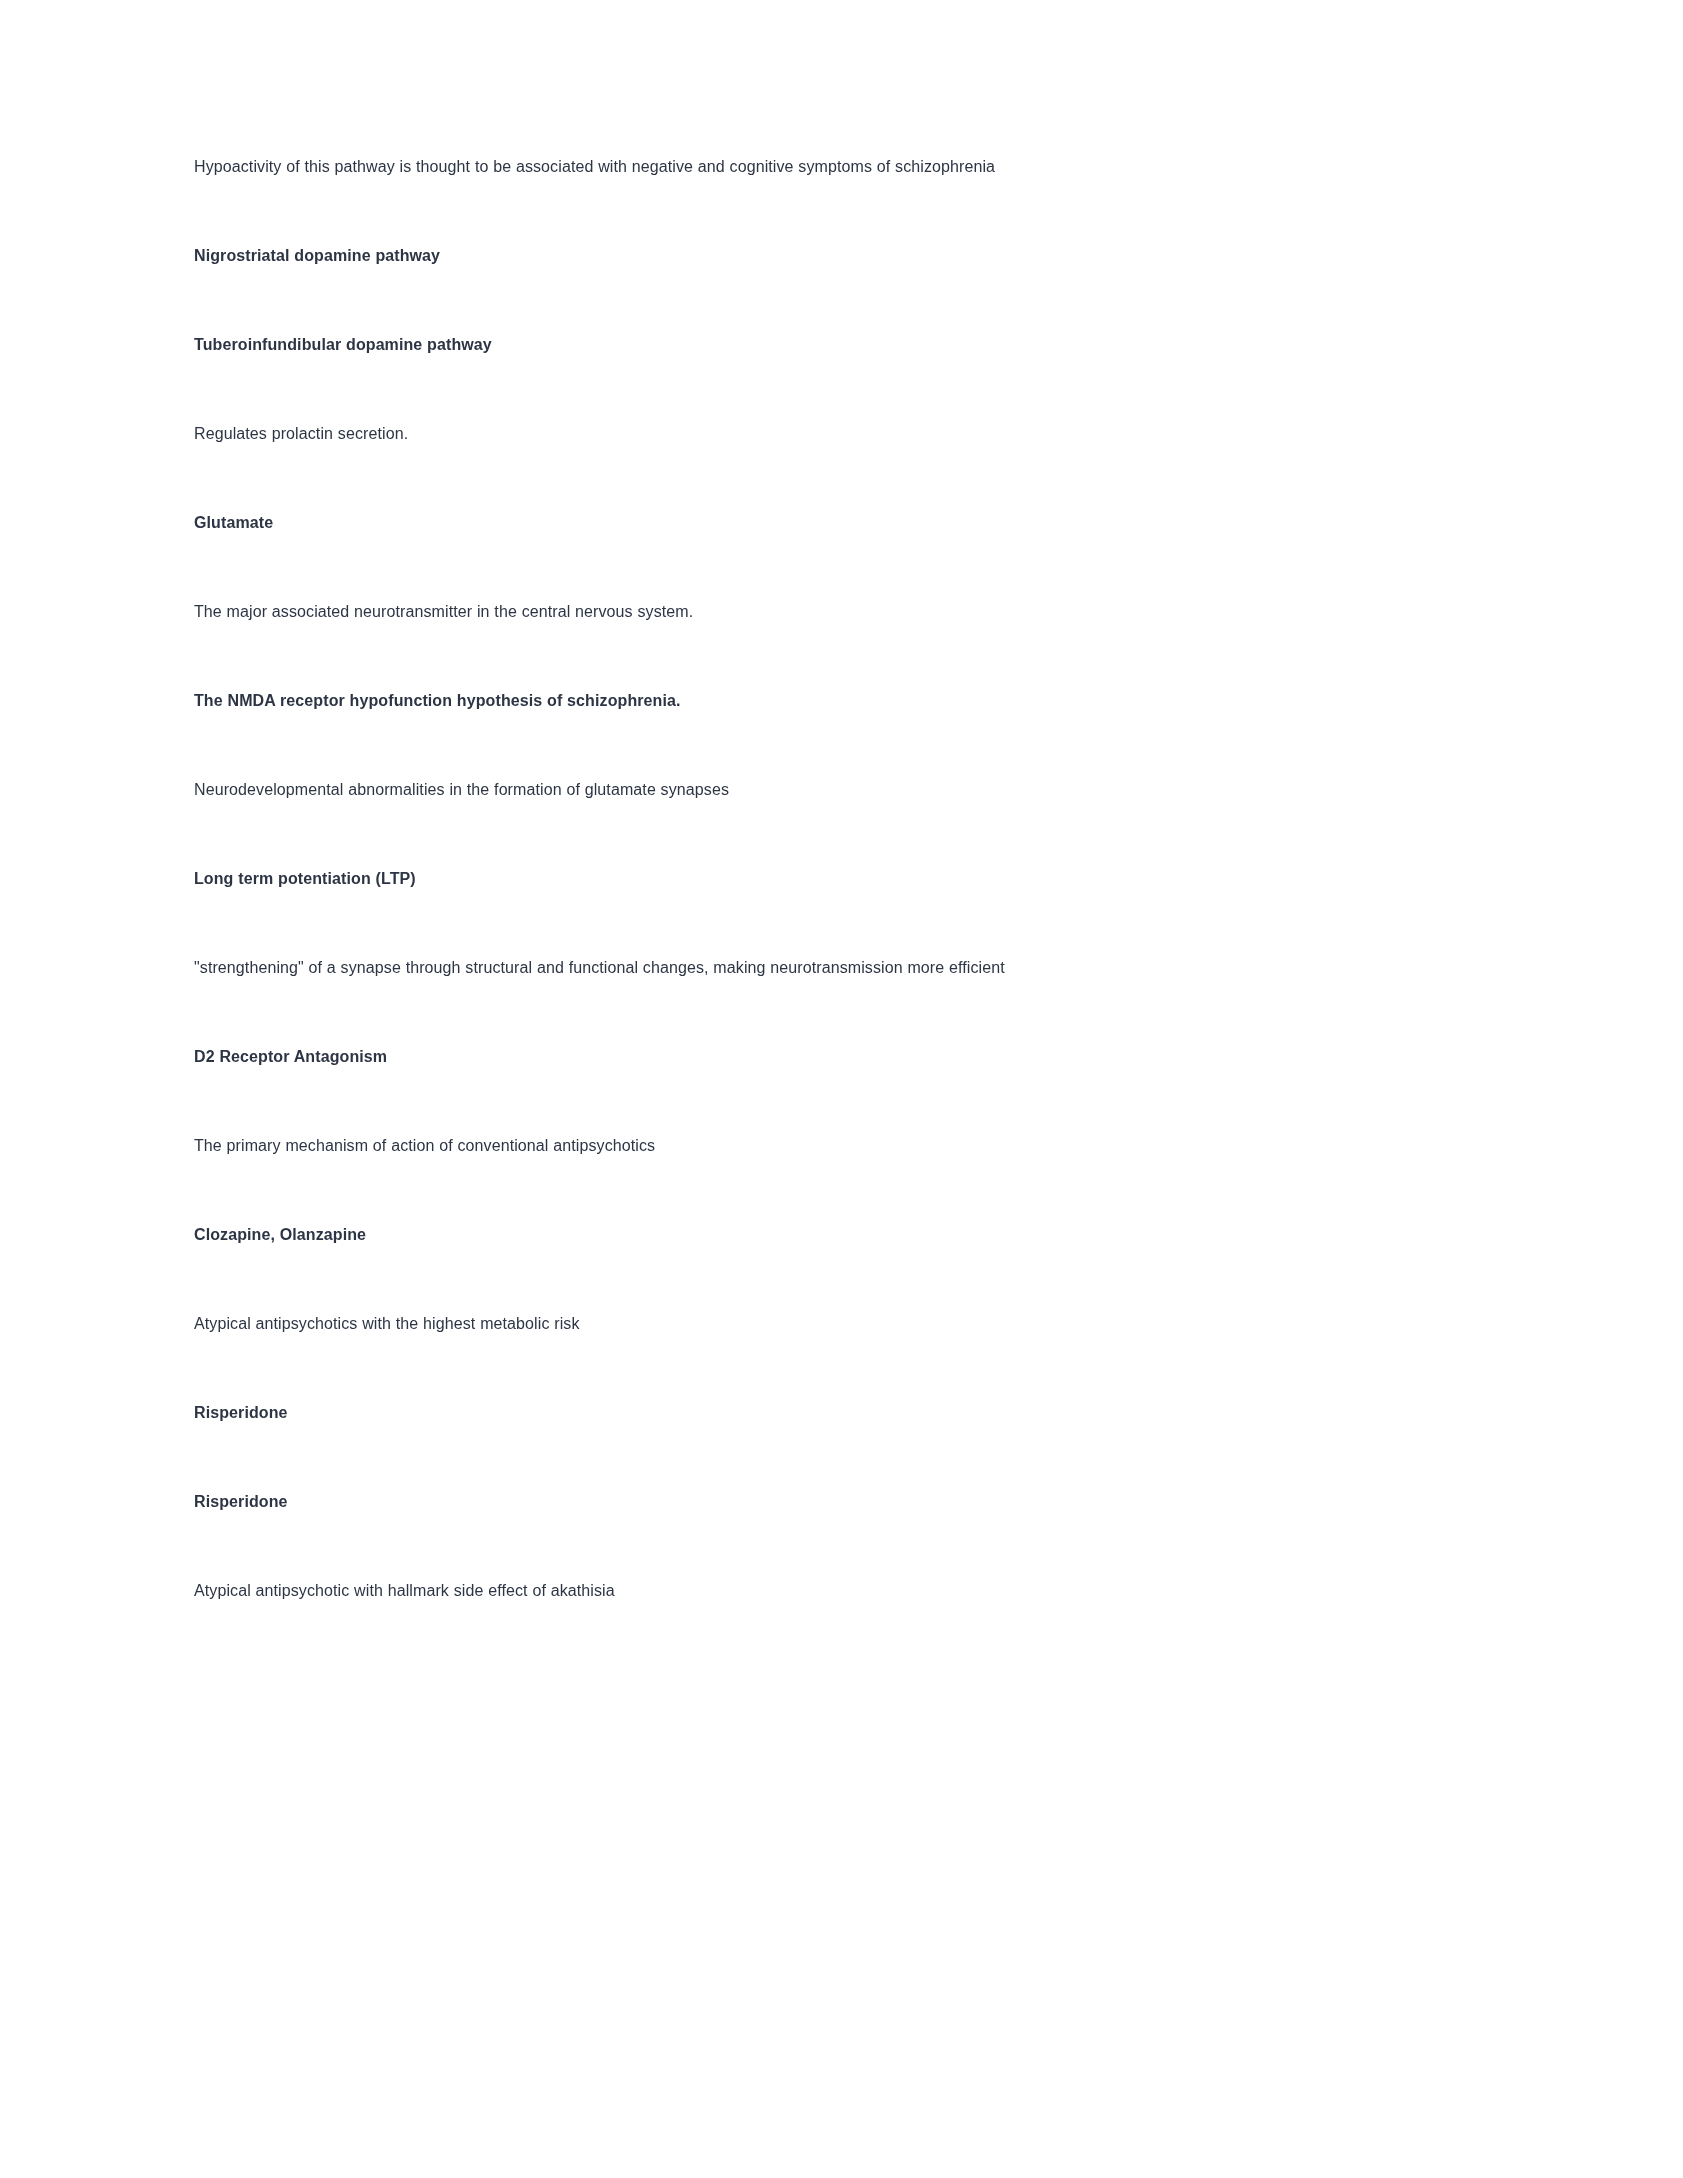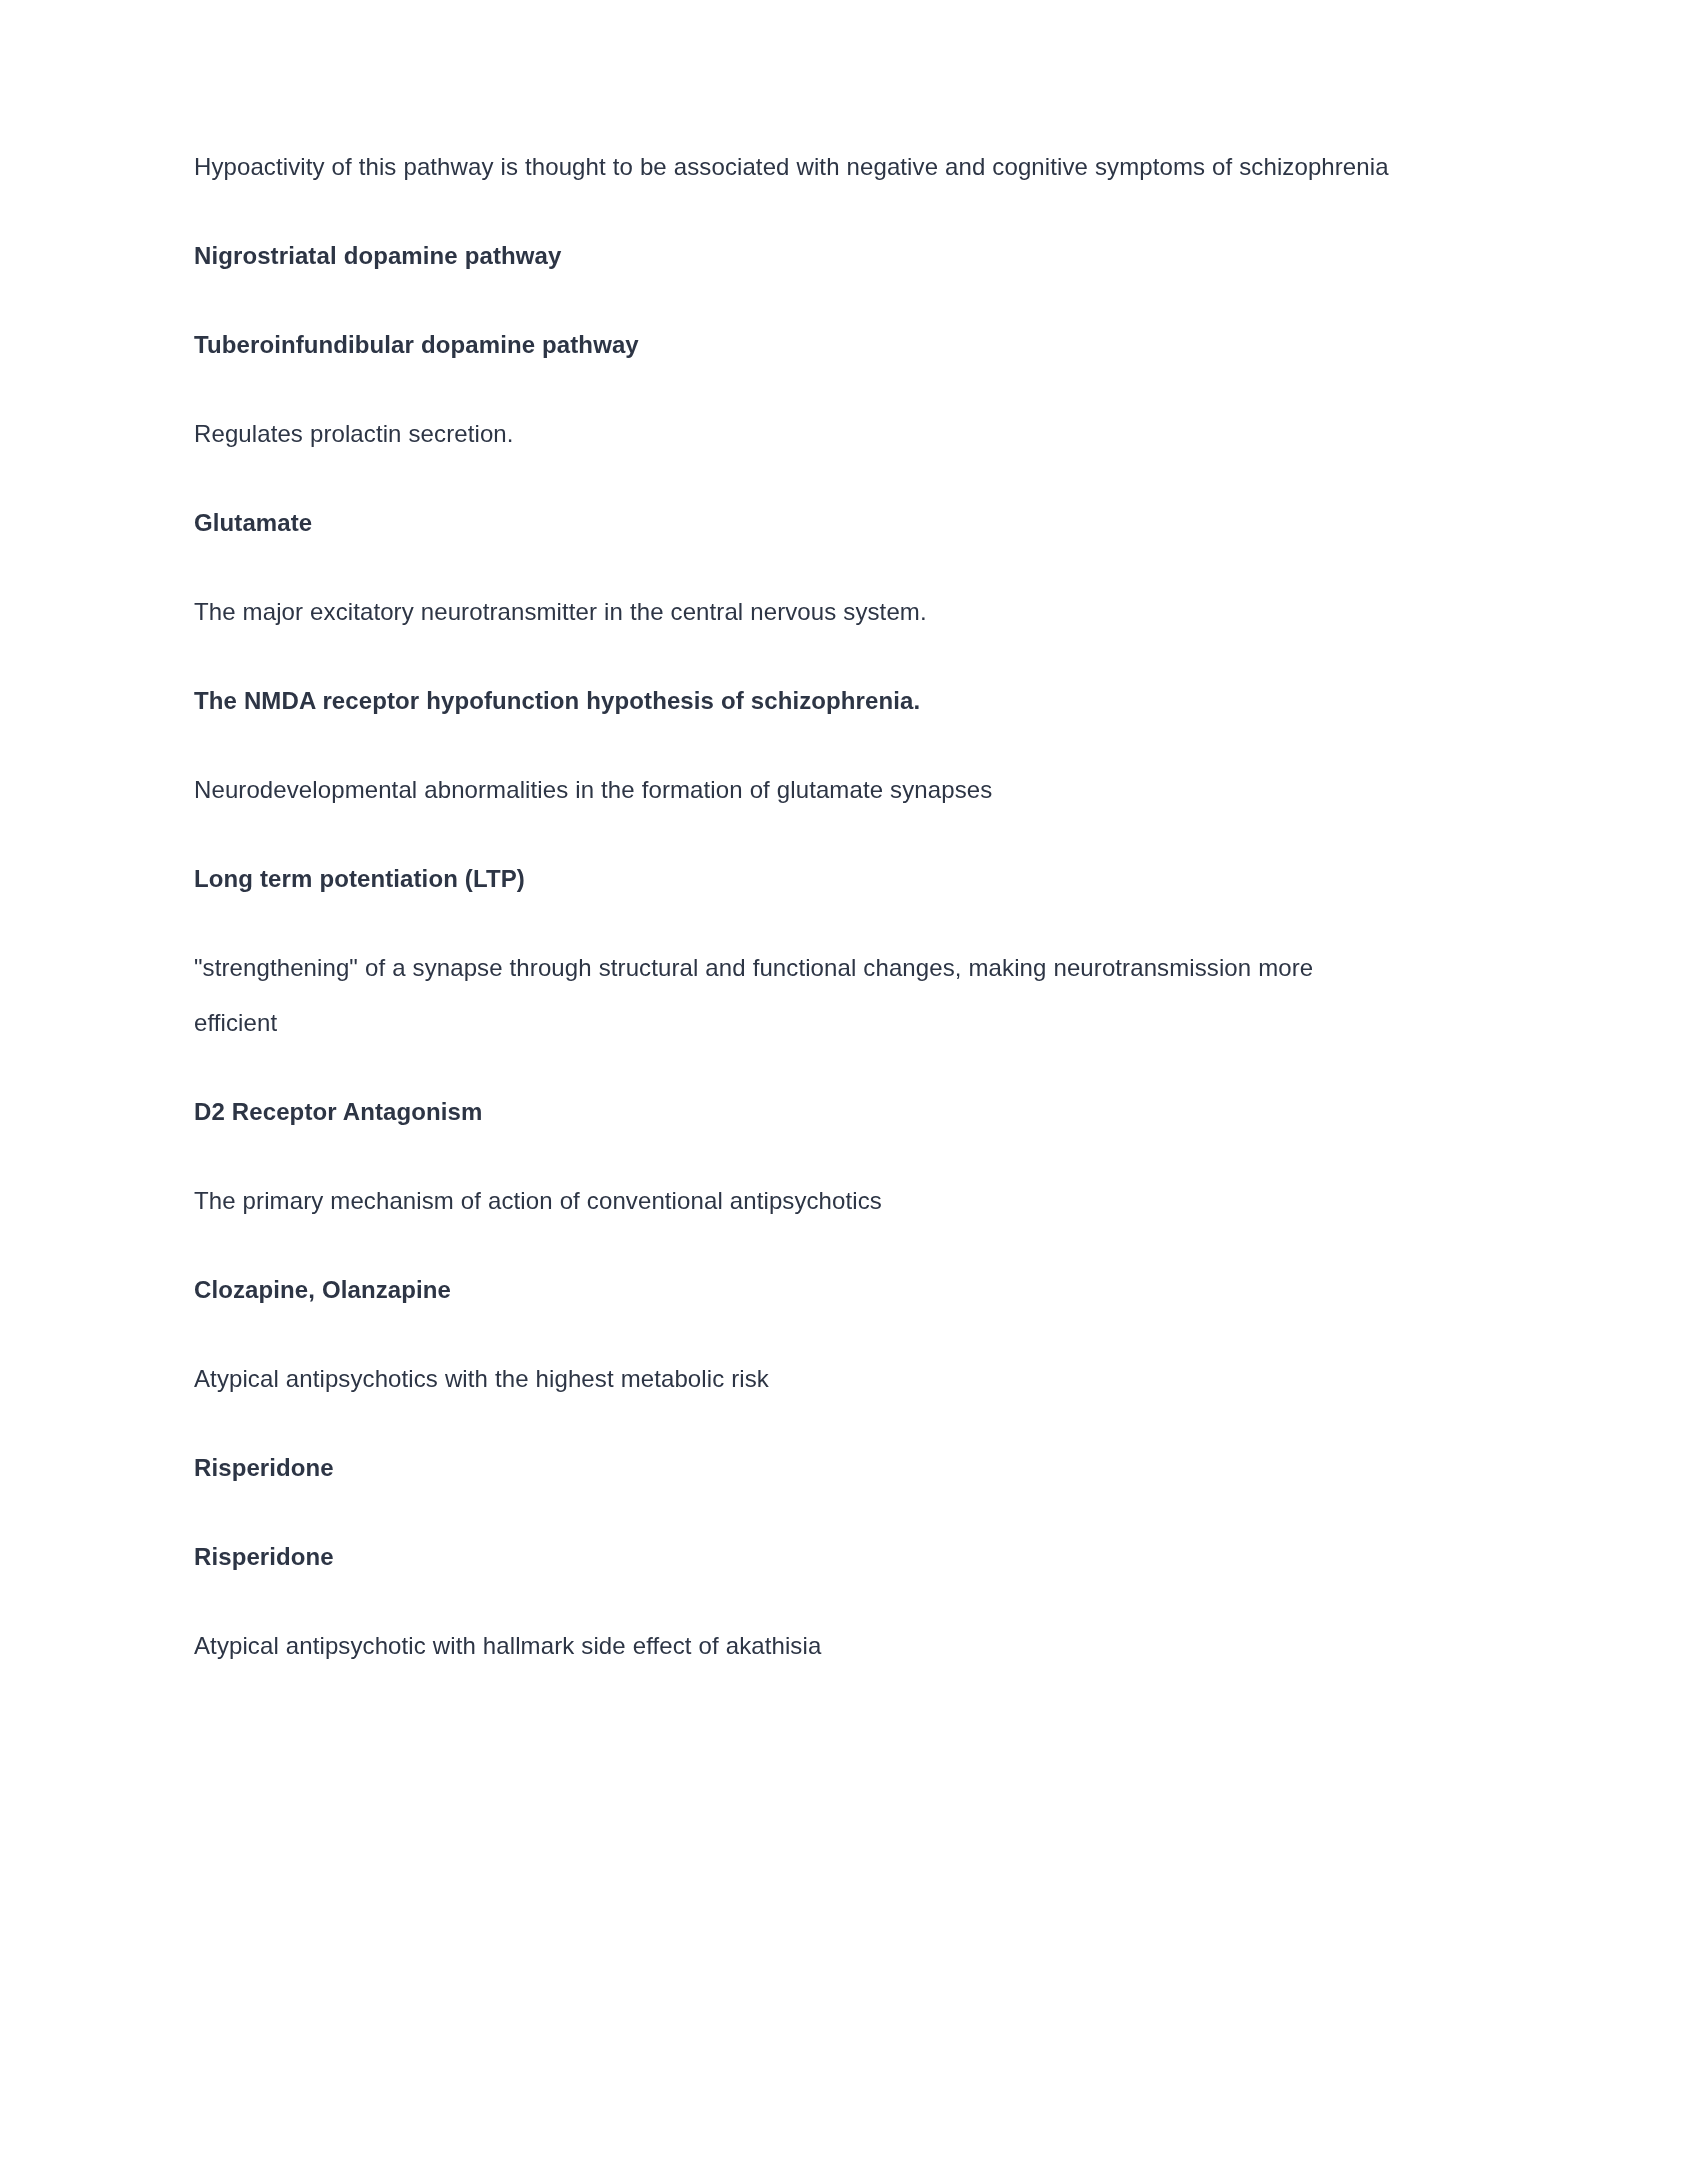--- a/index.html
+++ b/index.html
@@ -25,21 +25,21 @@
   }
 
   .content {
     position: absolute;
     left: 194px;
     top: 139px;
     width: 1203px;
   }
 
   .block {
-    font-size: 24px;
+    font-size: 16px;
     line-height: 55px;
     color: #2d3545;
     margin: 0 0 34px 0;
     letter-spacing: 0.1px;
     word-spacing: 0.2px;
   }
 
   .block.term {
     font-weight: bold;
   }
@@ -56,21 +56,21 @@
 <body>
 
 <div class="page">
   <div class="content" id="document-body">
 
   <p class="block definition">Hypoactivity of this pathway is thought to be associated with negative and cognitive symptoms of schizophrenia</p>
       <p class="block term">Nigrostriatal dopamine pathway</p>
       <p class="block term">Tuberoinfundibular dopamine pathway</p>
       <p class="block definition">Regulates prolactin secretion.</p>
       <p class="block term">Glutamate</p>
-      <p class="block definition">The major excitatory neurotransmitter in the central nervous system.</p>
+      <p class="block definition">The major associated neurotransmitter in the central nervous system.</p>
       <p class="block term">The NMDA receptor hypofunction hypothesis of schizophrenia.</p>
       <p class="block definition">Neurodevelopmental abnormalities in the formation of glutamate synapses</p>
       <p class="block term">Long term potentiation (LTP)</p>
       <p class="block definition">"strengthening" of a synapse through structural and functional changes, making neurotransmission more efficient</p>
       <p class="block term">D2 Receptor Antagonism</p>
       <p class="block definition">The primary mechanism of action of conventional antipsychotics</p>
       <p class="block term">Clozapine, Olanzapine</p>
       <p class="block definition">Atypical antipsychotics with the highest metabolic risk</p>
       <p class="block term">Risperidone</p>
       <p class="block term">Risperidone</p>

